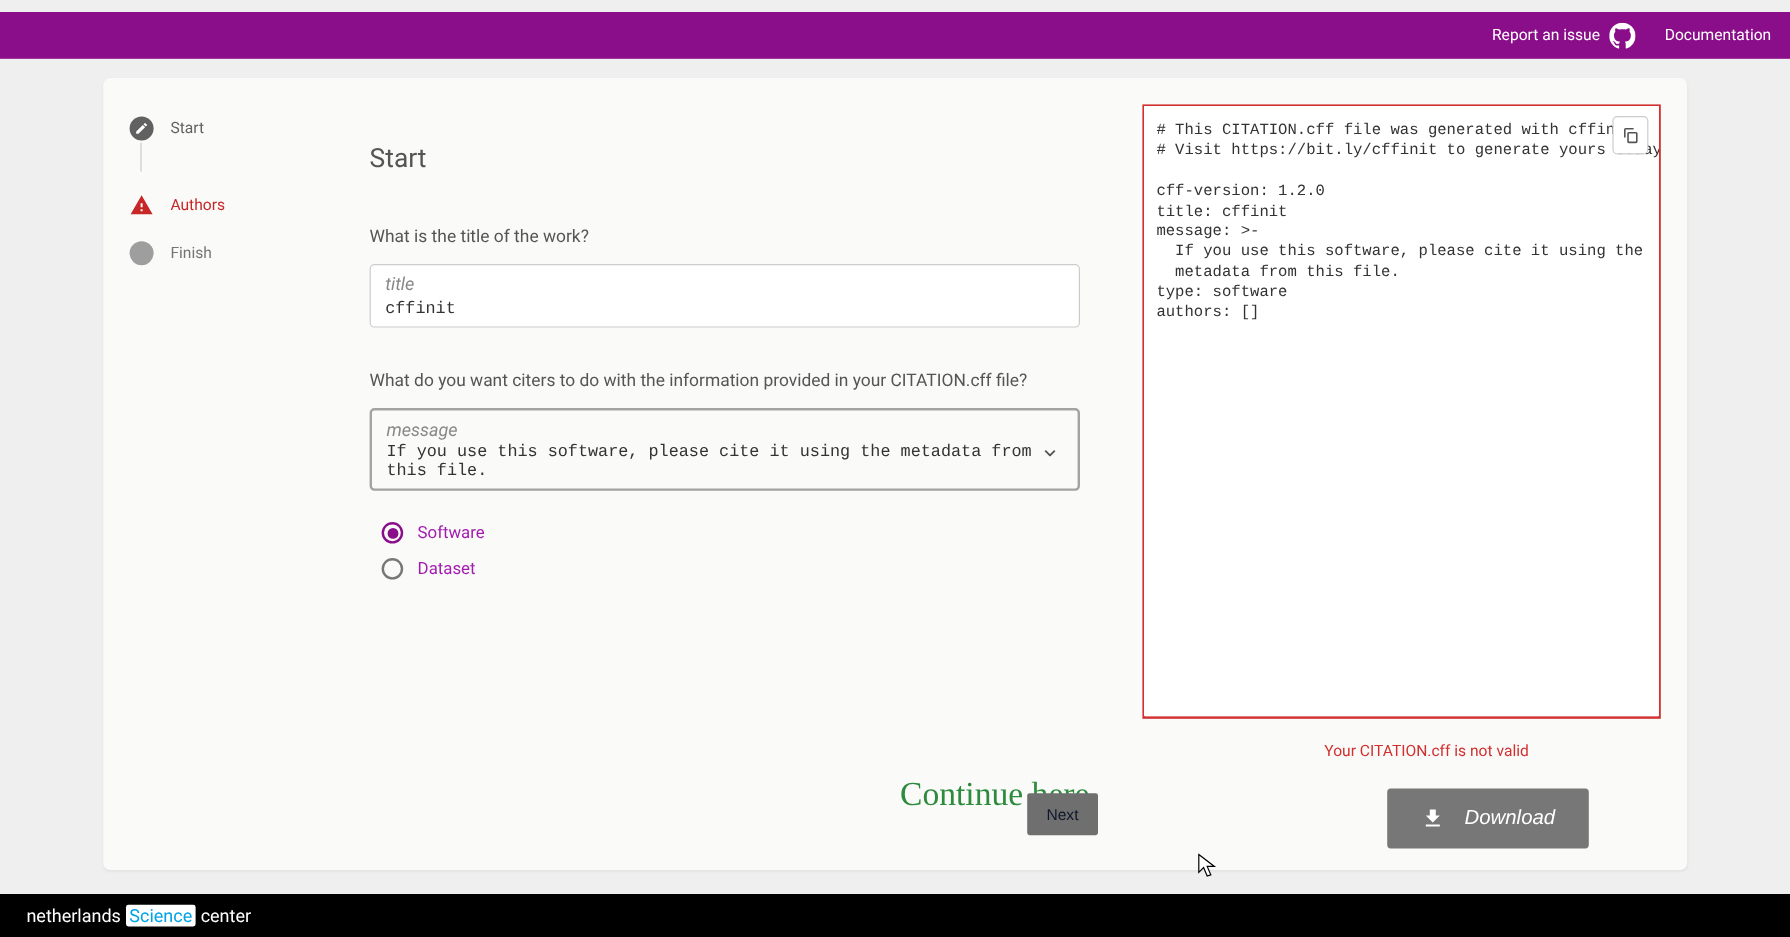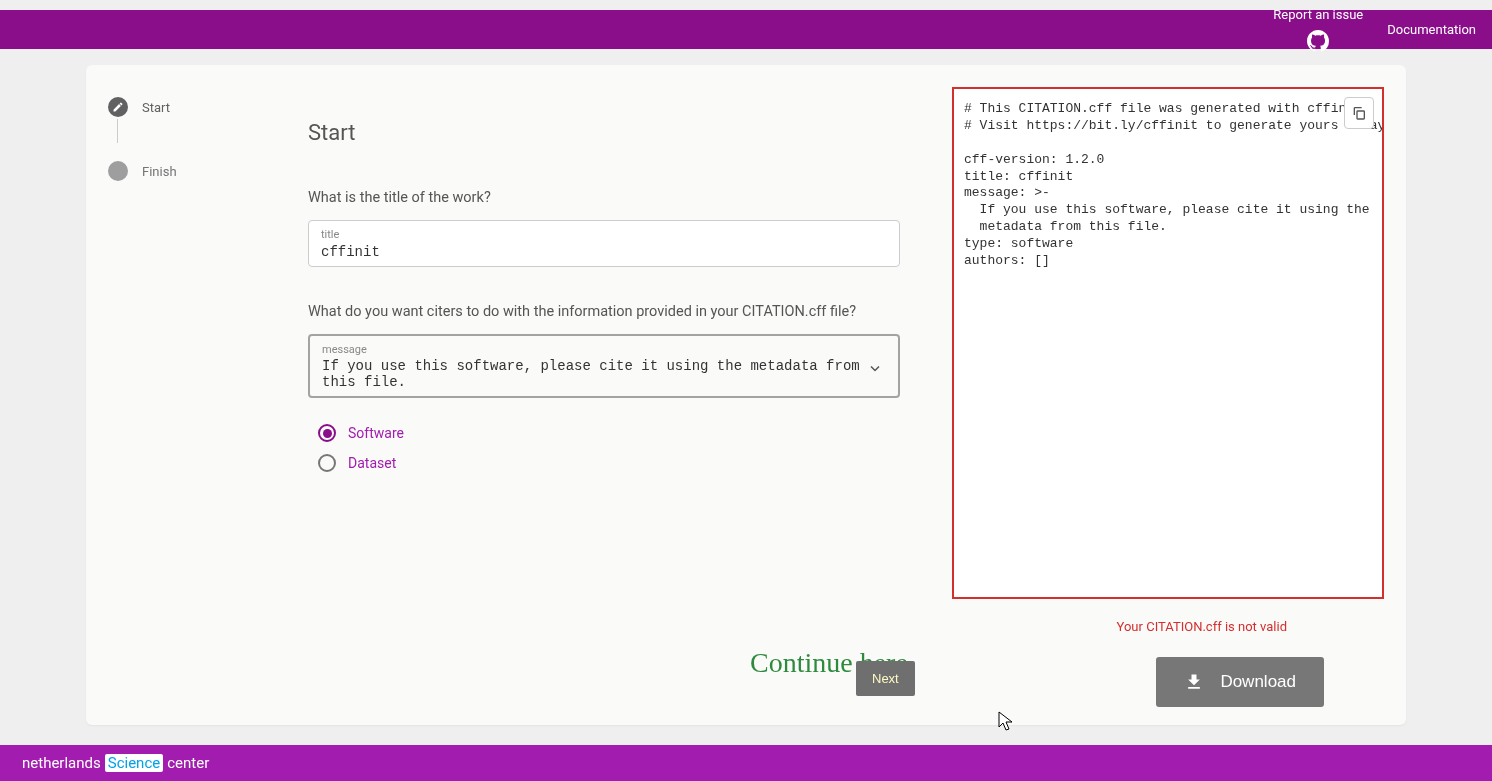--- a/index.html
+++ b/index.html
@@ -1,51 +1,51 @@
 <!DOCTYPE html>
 <html><head>
 <meta charset="utf-8">
 <style>
 * { box-sizing: border-box; margin: 0; padding: 0; }
 body { font-family: -apple-system, BlinkMacSystemFont, "Segoe UI", Roboto, sans-serif; background: #efefef; color: #333; width: 1492px; height: 781px; overflow: hidden; position: relative; }
 .topbar { background: #8a0e8a; height: 39px; width: 100%; position: absolute; top: 10px; left: 0; display: flex; justify-content: flex-end; align-items: center; padding-right: 16px; gap: 24px; }
-.topbar a { color: #fff; font-size: 13px; text-decoration: none; display: flex; align-items: center; gap: 8px; flex-direction: column; }
+.topbar a { color: #fff; font-size: 13px; text-decoration: none; display: flex; align-items: center; gap: 8px; }
 .gh-icon { width: 22px; height: 22px; }
 .card { position: absolute; top: 65px; left: 86px; width: 1320px; height: 660px; background: #fafaf9; border-radius: 6px; box-shadow: 0 1px 2px rgba(0,0,0,0.05); }
 .sidebar { position: absolute; top: 22px; left: 22px; width: 150px; }
 .step { display: flex; align-items: center; gap: 14px; height: 40px; position: relative; }
 .step-line { position: absolute; left: 9px; top: 32px; height: 24px; width: 1px; background: #ccc; }
 .step-icon { width: 20px; height: 20px; border-radius: 50%; display: flex; align-items: center; justify-content: center; flex-shrink: 0; }
 .step-icon.edit { background: #616161; }
 .step-icon.warn { background: transparent; }
 .step-icon.dot { background: #9e9e9e; }
 .step-label { font-size: 13px; color: #757575; }
 .step-label.active { color: #616161; }
 .step-label.error { color: #c62828; }
 .form-area { position: absolute; top: 55px; left: 222px; width: 680px; }
 .form-title { font-size: 22px; color: #555; font-weight: 400; margin-bottom: 44px; }
 .q-label { font-size: 14.5px; color: #555; margin-bottom: 14px; margin-top: 36px; }
 .field-wrap { position: relative; border: 1px solid #ccc; border-radius: 4px; padding: 7px 12px 6px; background: #fff; margin-bottom: 26px; width: 592px; }
 .field-wrap.outlined { border: 2px solid #a3a3a3; background: transparent; }
-.field-mini { font-size: 11px; color: #888; }
+.field-mini { font-size: 15px; color: #888; font-style: italic; }
 .field-val { font-size: 14px; color: #333; margin-top: 2px; border: none; outline: none; background: transparent; width: 100%; font-family: Liberation Mono, monospace; }
 .dropdown-caret { position: absolute; right: 18px; top: 50%; transform: translateY(-50%); color: #555; }
 .radio-row { display: flex; align-items: center; gap: 12px; margin-bottom: 12px; margin-left: 10px; }
 .radio { width: 18px; height: 18px; border: 2px solid #8a0e8a; border-radius: 50%; display: flex; align-items: center; justify-content: center; }
 .radio.unsel { border-color: #777; }
 .radio-dot { width: 9px; height: 9px; background: #8a0e8a; border-radius: 50%; }
 .radio-text { font-size: 14px; color: #a21caf; }
 .preview { position: absolute; top: 22px; right: 22px; width: 432px; height: 512px; border: 2px solid #d32f2f; background: #fff; padding: 12px 10px; font-family: "Courier New", monospace; font-size: 13px; line-height: 1.3; color: #333; white-space: pre; overflow: auto; }
 .copy-btn { position: absolute; top: 8px; right: 8px; width: 30px; height: 32px; border: 1px solid #ccc; border-radius: 4px; background: #fff; display: flex; align-items: center; justify-content: center; cursor: pointer; }
-.invalid-msg { position: absolute; top: 554px; right: 119px; color: #d32f2f; font-size: 13px; }
-.next-btn { position: absolute; bottom: 29px; left: 770px; background: #6f6f6f; color: #fef9c3; border: none; padding: 10px 16px; font-size: 13px; border-radius: 2px; cursor: pointer; }
-.dl-btn { position: absolute; bottom: 18px; right: 82px; background: #777; color: #fff; border: none; padding: 15px 28px; font-size: 17px; border-radius: 3px; cursor: pointer; display: flex; align-items: center; gap: 16px; }
+.invalid-msg { position: absolute; top: 554px; right: 132px; color: #d32f2f; font-size: 13px; }
+.next-btn { position: absolute; bottom: 29px; left: 770px; background: #6f6f6f; color: #0f172a; border: none; padding: 10px 16px; font-size: 13px; border-radius: 2px; cursor: pointer; }
+.dl-btn { position: absolute; bottom: 18px; right: 82px; background: #777; color: #fff; border: none; padding: 15px 28px; font-size: 17px; border-radius: 3px; cursor: pointer; display: flex; align-items: center; gap: 16px; font-style: italic; }
 .continue-hint { position: absolute; bottom: 46px; left: 664px; color: #2e8b3e; font-size: 28px; font-family: "Comic Sans MS", cursive; }
 .cursor { position: absolute; left: 912px; bottom: -8px; width: 16px; height: 22px; }
-.footer { position: absolute; bottom: 0; left: 0; width: 100%; height: 36px; background: #a21caf; display: flex; align-items: center; padding-left: 22px; }
+.footer { position: absolute; bottom: 0; left: 0; width: 100%; height: 36px; background: #000000; display: flex; align-items: center; padding-left: 22px; }
 .footer-logo { color: #fff; font-size: 15px; font-weight: 400; display: flex; align-items: center; gap: 4px; }
 .footer-logo .sci { background: #fff; color: #00a2e8; padding: 0 3px; font-weight: 400; border-radius: 2px; }
 </style>
 </head>
 <body>
 
 <div class="topbar">
   <a href="#">
     <span>Report an issue</span>
     <svg class="gh-icon" viewBox="0 0 16 16" fill="#fff">
@@ -63,20 +63,28 @@
     <div class="step">
       <div class="step-icon edit">
         <svg width="12" height="12" viewBox="0 0 24 24" fill="#fff">
             <path d="M3 17.25V21h3.75L17.81 9.94l-3.75-3.75L3 17.25zM20.71 7.04a1 1 0 000-1.41l-2.34-2.34a1 1 0 00-1.41 0l-1.83 1.83 3.75 3.75 1.83-1.83z"></path>
           </svg>
       </div>
       <span class="step-label active">Start</span>
       <div class="step-line"></div>
     </div>
     <div style="height:24px"></div>
+    <div class="step">
+      <div class="step-icon warn">
+        <svg width="20" height="20" viewBox="0 0 24 24" fill="#c62828">
+            <path d="M1 21h22L12 2 1 21zm12-3h-2v-2h2v2zm0-4h-2v-4h2v4z"></path>
+          </svg>
+      </div>
+      <span class="step-label error">Authors</span>
+    </div>
     <div class="step">
       <div class="step-icon dot"></div>
       <span class="step-label">Finish</span>
     </div>
   </div>
 
   <div class="form-area">
     <h1 class="form-title">Start</h1>
 
     <div class="q-label">What is the title of the work?</div>

